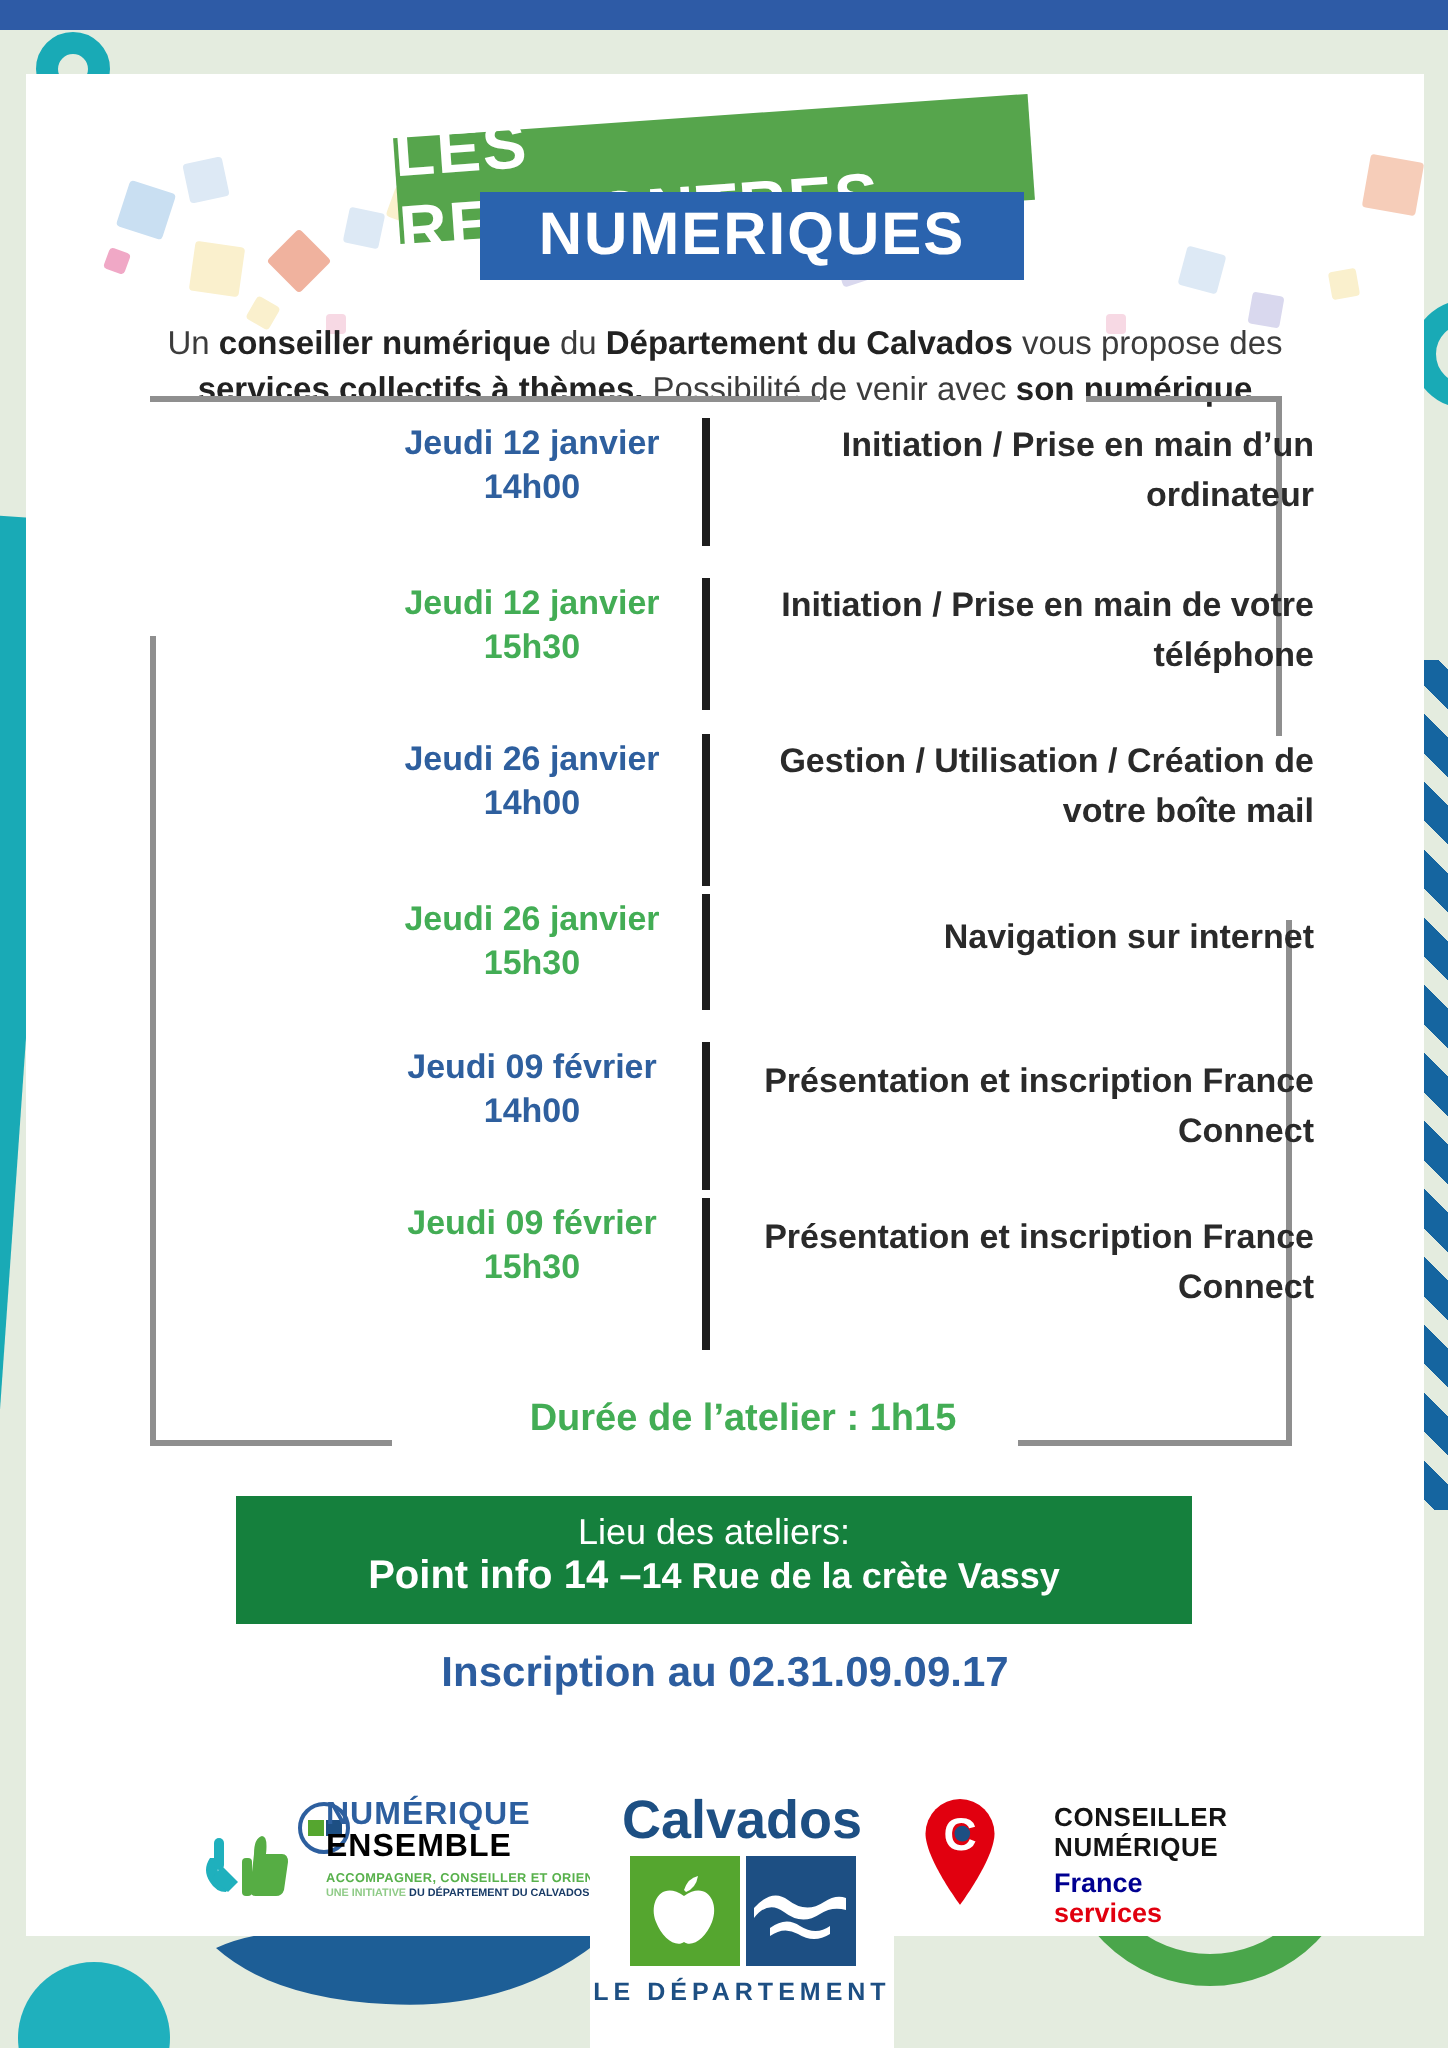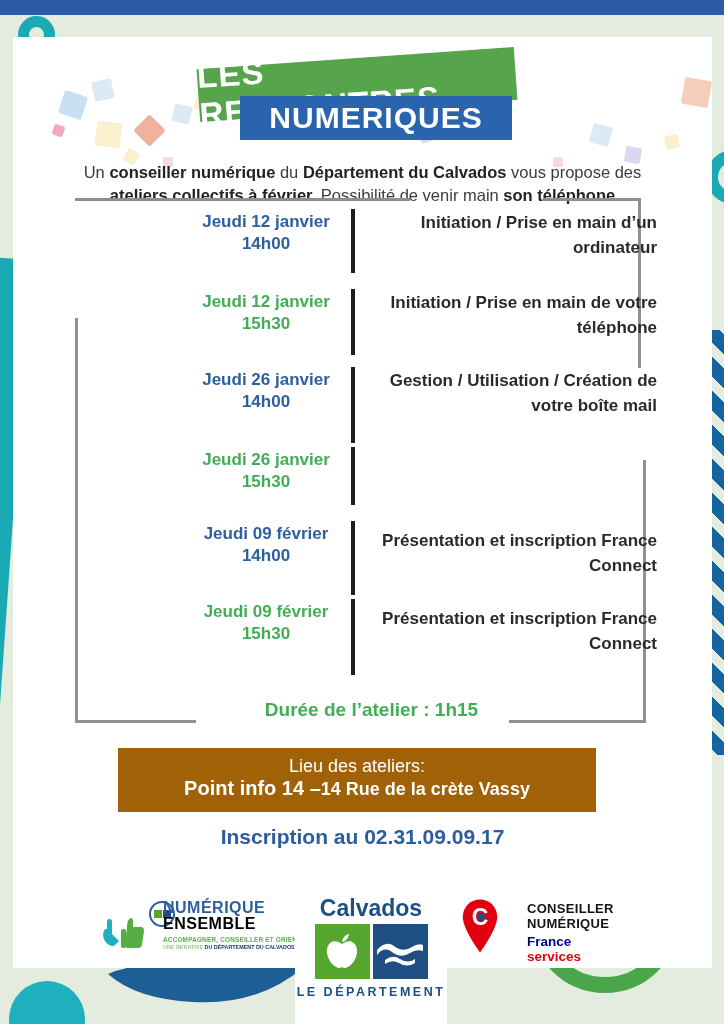--- a/index.html
+++ b/index.html
@@ -45,21 +45,21 @@
   .when { width:170px; text-align:center; font-weight:bold; font-size:17px; line-height:1.32; padding-top:2px; }
   .when.blue  { color:#2e5f9e; }
   .when.green { color:#43ad55; }
   .vdiv { width:4px; background:#1d1d1d; }
   .etitle { width:280px; margin-left:22px; font-weight:bold; font-size:17px; color:#2a2a2a; line-height:1.45; padding-top:2px;text-align:right; }
 
   .duration { position:absolute; left:0; top:662px; width:717px; text-align:center;
       color:#43ad55; font-weight:bold; font-size:19px; }
 
   .location { position:absolute; left:105px; top:711px; width:478px; height:64px;
-      background:#a16207; color:#fff; text-align:center; padding-top:8px; }
+      background:#15803d; color:#fff; text-align:center; padding-top:8px; }
   .location .lh { font-size:18px; font-weight:400; }
   .location .ln { font-size:20px; font-weight:bold;text-align:right; }
   .location .la { font-size:18px; font-weight:bold; }
 
   .registration { position:absolute; left:0; top:788px; width:699px; text-align:center;
       color:#2c5d9f; font-weight:bold; font-size:21px; }
 
   
   .ne { position:absolute; left:84px; top:862px; width:205px; height:70px; }
   .ne-hands { position:absolute; left:0; top:16px; }
@@ -67,21 +67,21 @@
       border-radius:50%; display:flex; align-items:center; justify-content:center; gap:1px; background:#fff; }
   .ne-emblem i { display:block; width:8px; height:8px; }
   .ne-text { position:absolute; left:66px; top:0; width:150px; }
   .ne-l1 { color:#2d5f9f; font-size:16px; font-weight:600; letter-spacing:0.5px; }
   .ne-l2 { color:#000000; font-size:16px; font-weight:800; letter-spacing:0.5px; margin-top:-2px; }
   .ne-t1 { color:#58b14c; font-size:6.4px; font-weight:bold; margin-top:3px; letter-spacing:0.2px; }
   .ne-t2 { font-size:5.4px; font-weight:bold; margin-top:1px; }
   .ne-t2 .a { color:#8fcb87; } .ne-t2 .b { color:#173a66; }
 
   .cal { position:absolute; left:282px; top:856px; width:152px; height:131px; background:#fff; text-align:center; }
-  .cal-name { color:#1d4f83; font-size:23px; font-weight:800; margin-top:2px; }
+  .cal-name { color:#1d4f83; font-size:27px; font-weight:800; margin-top:2px; }
   .cal-squares { display:flex; justify-content:center; gap:3px; margin-top:2px; }
   .cal-sq { width:55px; height:55px; display:flex; align-items:center; justify-content:center; }
   .cal-sq.g { background:#55a62f; } .cal-sq.b { background:#1d4f83; }
   .cal-sub { color:#1d4f83; font-size:12.5px; font-weight:bold; letter-spacing:2.5px; margin-top:6px;text-align:center; }
 
   .cn { position:absolute; left:444px; top:860px; display:flex; gap:24px; }
   .cn-text { padding-top:4px; }
   .cn-l1, .cn-l2 { font-size:13px; font-weight:800; color:#141414; line-height:1.18; letter-spacing:0.3px; }
   .cn-l3 { font-size:13.5px; font-weight:bold; color:#000091; margin-top:2px; }
   .cn-l4 { font-size:13.5px; font-weight:bold; color:#e1000f; }
@@ -122,21 +122,21 @@
 
     <div class="banner-green">
       <span>LES RENCONTRES</span>
     </div>
     <div class="banner-blue">
       <span>NUMERIQUES</span>
     </div>
 
     <div class="intro">
       <div><span>Un </span><b>conseiller numérique</b><span> du </span><b>Département du Calvados</b><span> vous propose des</span></div>
-      <div><b>ateliers collectifs à février.</b><span> Possibilité de venir main </span><b>son téléphone</b></div>
+      <div><b>services collectifs à thèmes.</b><span> Possibilité de venir avec </span><b>son numérique</b></div>
     </div>
 
     <div class="bracket" style="left:62px;top:161px;width:335px;height:3px"></div>
     <div class="bracket" style="left:530px;top:161px;width:98px;height:3px"></div>
     <div class="bracket" style="left:625px;top:161px;width:3px;height:170px"></div>
     <div class="bracket" style="left:62px;top:281px;width:3px;height:405px"></div>
     <div class="bracket" style="left:62px;top:683px;width:121px;height:3px"></div>
     <div class="bracket" style="left:630px;top:423px;width:3px;height:263px"></div>
     <div class="bracket" style="left:496px;top:683px;width:137px;height:3px"></div>
 
@@ -163,20 +163,21 @@
       </div>
       <div class="vdiv"></div>
       <div class="etitle">Gestion / Utilisation / Création de votre boîte mail</div>
     </div>
     <div class="row" style="top:410px;height:58px">
       <div class="when green">
         <div>Jeudi 26 janvier</div>
         <div>15h30</div>
       </div>
       <div class="vdiv"></div>
+      <div class="etitle" style="padding-top:10px">Navigation sur internet</div>
     </div>
     <div class="row" style="top:484px;height:74px">
       <div class="when blue">
         <div>Jeudi 09 février</div>
         <div>14h00</div>
       </div>
       <div class="vdiv"></div>
       <div class="etitle" style="padding-top:8px">Présentation et inscription France Connect</div>
     </div>
     <div class="row" style="top:562px;height:76px">

